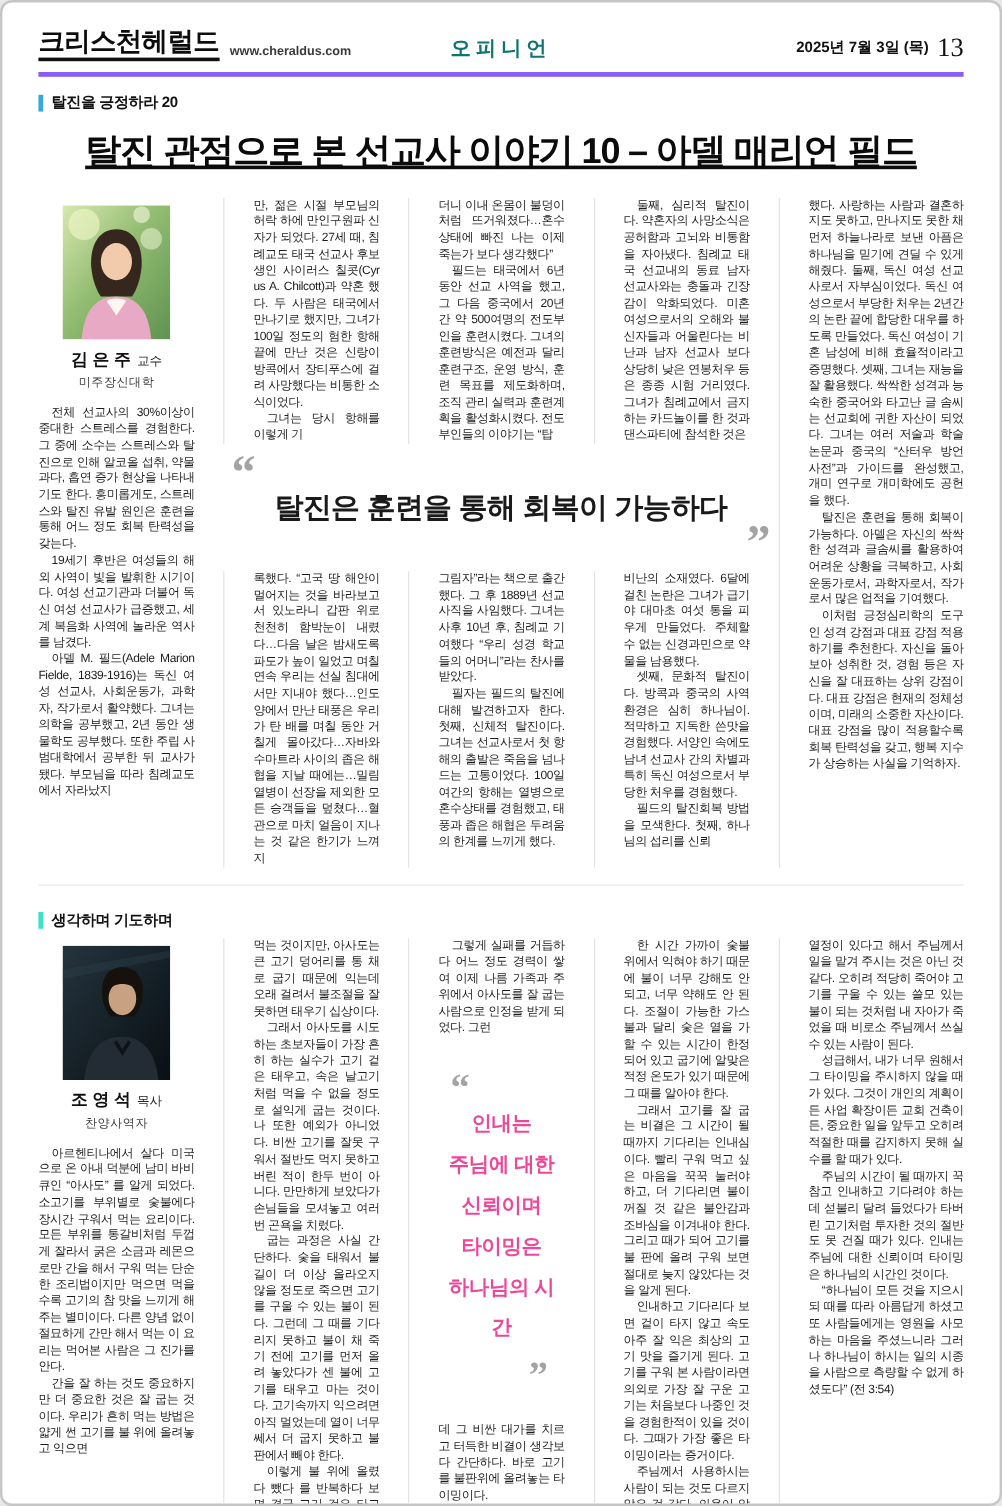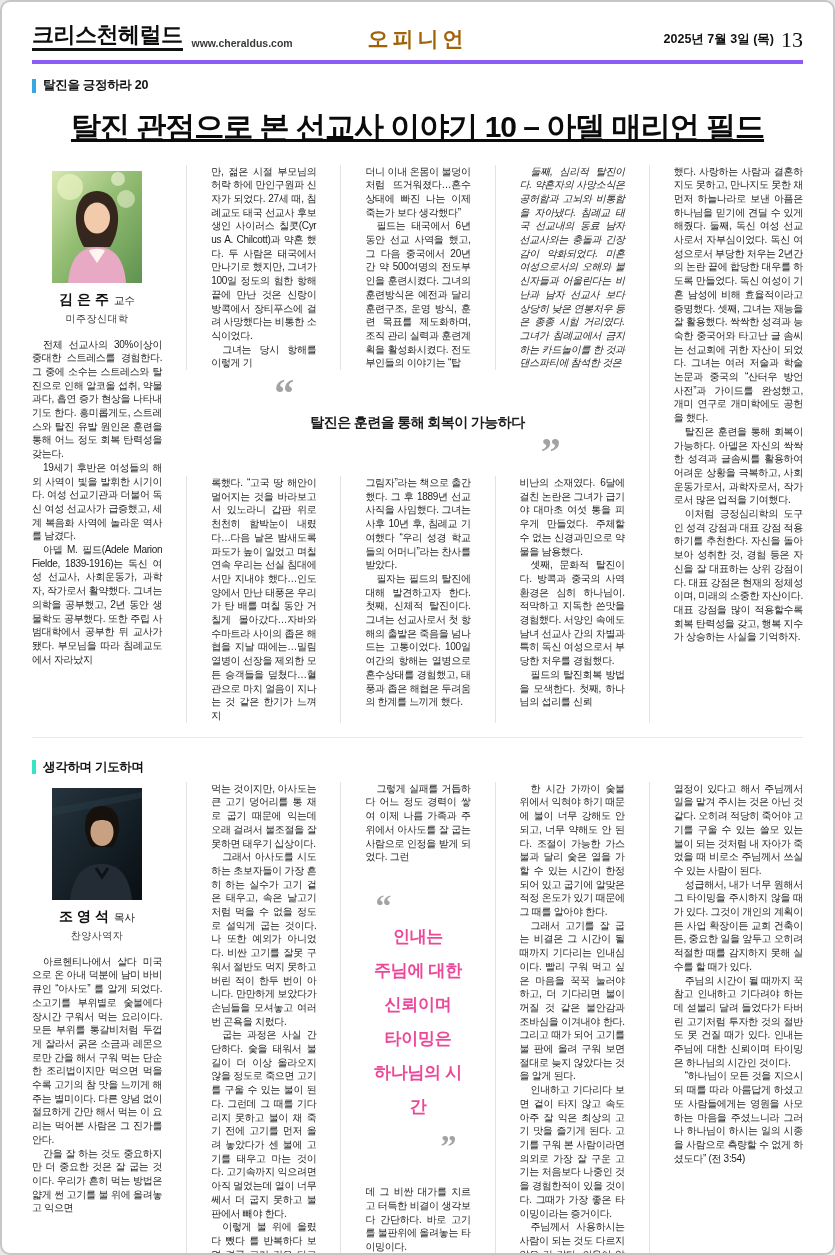--- a/index.html
+++ b/index.html
@@ -26,21 +26,21 @@
     border-bottom:4px solid #8b5cf6;
     padding-bottom:9px;
   }
   .mh-left { flex:1; display:flex; align-items:flex-end; gap:9px; }
   .logo {
     font-size:22px; font-weight:800; color:#0d0d0d;
     letter-spacing:-0.5px;
     border-bottom:3px solid #111; padding-bottom:2px; line-height:1;
   }
   .site { font-size:10.5px; font-weight:700; color:#3a3a3a; padding-bottom:2px; }
-  .mh-center { flex:0 0 auto; font-size:21px; font-weight:800; color:#a16207; letter-spacing:4px; line-height:1; padding-bottom:2px; }
+  .mh-center { flex:0 0 auto; font-size:17px; font-weight:800; color:#0f766e; letter-spacing:4px; line-height:1; padding-bottom:2px; }
   .mh-right { flex:1; text-align:right; display:flex; justify-content:flex-end; align-items:flex-end; gap:7px; }
   .date { font-size:12.5px; font-weight:700; color:#111; padding-bottom:3px; }
   .pagenum { font-family:"Liberation Serif","DejaVu Serif",serif; font-size:22px; color:#111; line-height:1; }
 
   
   .kicker { display:flex; align-items:center; gap:7px; margin:13px 0 6px 0; }
   .kicker-bar { width:4px; height:14px; display:inline-block; background:#3aa7e0; }
   .kicker-label { font-size:12.5px; font-weight:800; color:#111; letter-spacing:-0.3px; }
 
   
@@ -60,21 +60,21 @@
   
   .grid5 { display:grid; grid-template-columns:repeat(5,1fr); }
   .col { padding:0 24px; border-left:1px solid #e3e3e3; min-width:0; }
   .col.first { border-left:none; padding-left:0; }
   .col.last  { padding-right:0; }
 
   .a1-grid { grid-template-rows:auto auto auto; }
   .a1-c1  { grid-column:1; grid-row:1 / span 3; }
   .a1-c2t { grid-column:2; grid-row:1; }
   .a1-c3t { grid-column:3; grid-row:1; }
-  .a1-c4t { grid-column:4; grid-row:1;font-style:italic; }
+  .a1-c4t { grid-column:4; grid-row:1; }
   .a1-q   { grid-column:2 / span 3; grid-row:2; }
   .a1-c2b { grid-column:2; grid-row:3; }
   .a1-c3b { grid-column:3; grid-row:3; }
   .a1-c4b { grid-column:4; grid-row:3; }
   .a1-c5  { grid-column:5; grid-row:1 / span 3; }
 
   
   .paras p {
     margin:0;
     font-size:10px; line-height:13.7px;
@@ -89,21 +89,21 @@
   .qmark {
     font-family:"Liberation Serif","DejaVu Serif",serif;
     font-weight:700; color:#a3a3a3; line-height:0.8;
   }
   .quote1 {
     display:flex; align-items:center; justify-content:center;
     gap:16px; min-height:90px; padding:8px 6px;
   }
   .quote1 .q-open  { align-self:flex-start; font-size:40px; }
   .quote1 .q-close { align-self:flex-end;   font-size:40px; }
-  .quote1 .q-text  { font-size:14px; font-weight:700; color:#1a1a1a; letter-spacing:-0.5px;font-family:Liberation Serif, serif; }
+  .quote1 .q-text  { font-size:24px; font-weight:700; color:#1a1a1a; letter-spacing:-0.5px; }
 
   .quote2 { margin:30px 2px 26px 2px; }
   .quote2 .q-open  { display:block; text-align:left;  margin:0 0 0 8px;  font-size:32px; }
   .quote2 .q-close { display:block; text-align:right; margin:10px 12px 0 0; font-size:32px; }
   .quote2 .q-text {
     display:block; white-space:pre-line; text-align:center;
     font-size:17px; font-weight:700; color:#ec4899;
     line-height:2.0; letter-spacing:-0.3px;
   }
 

